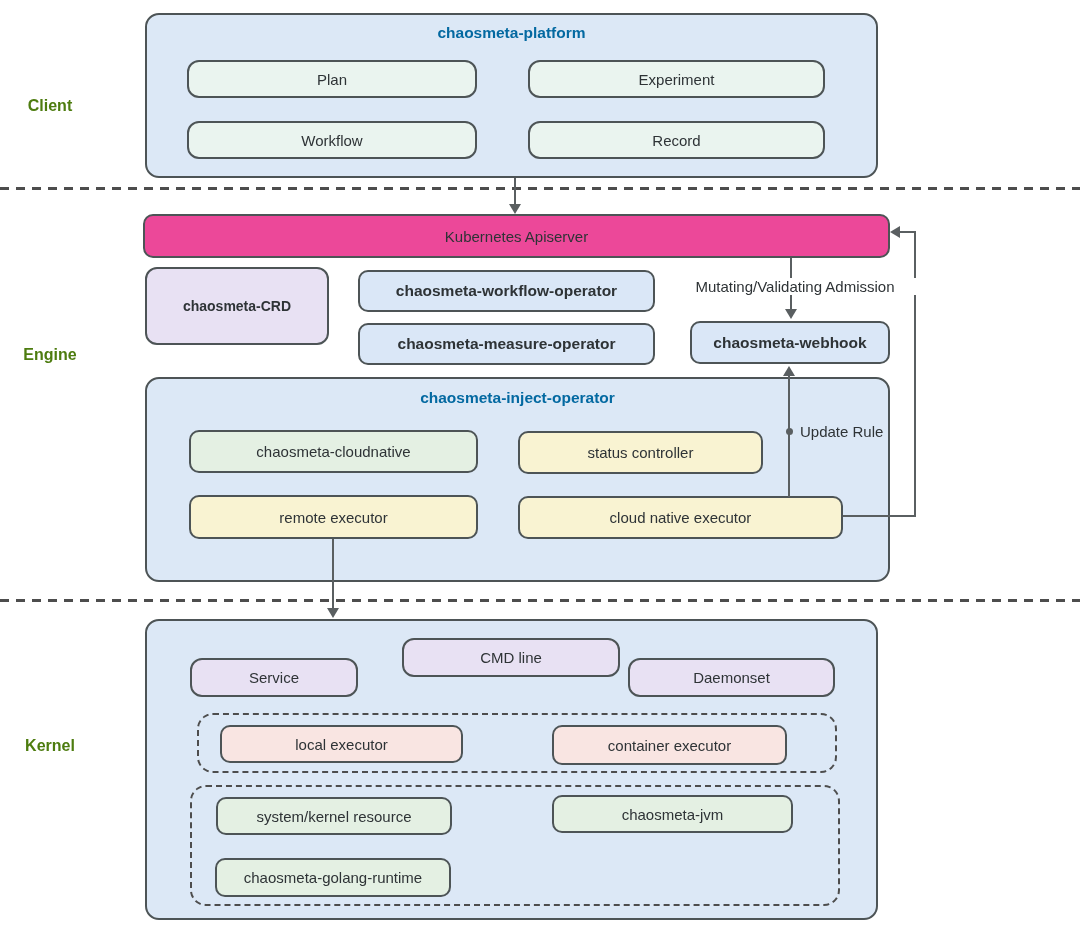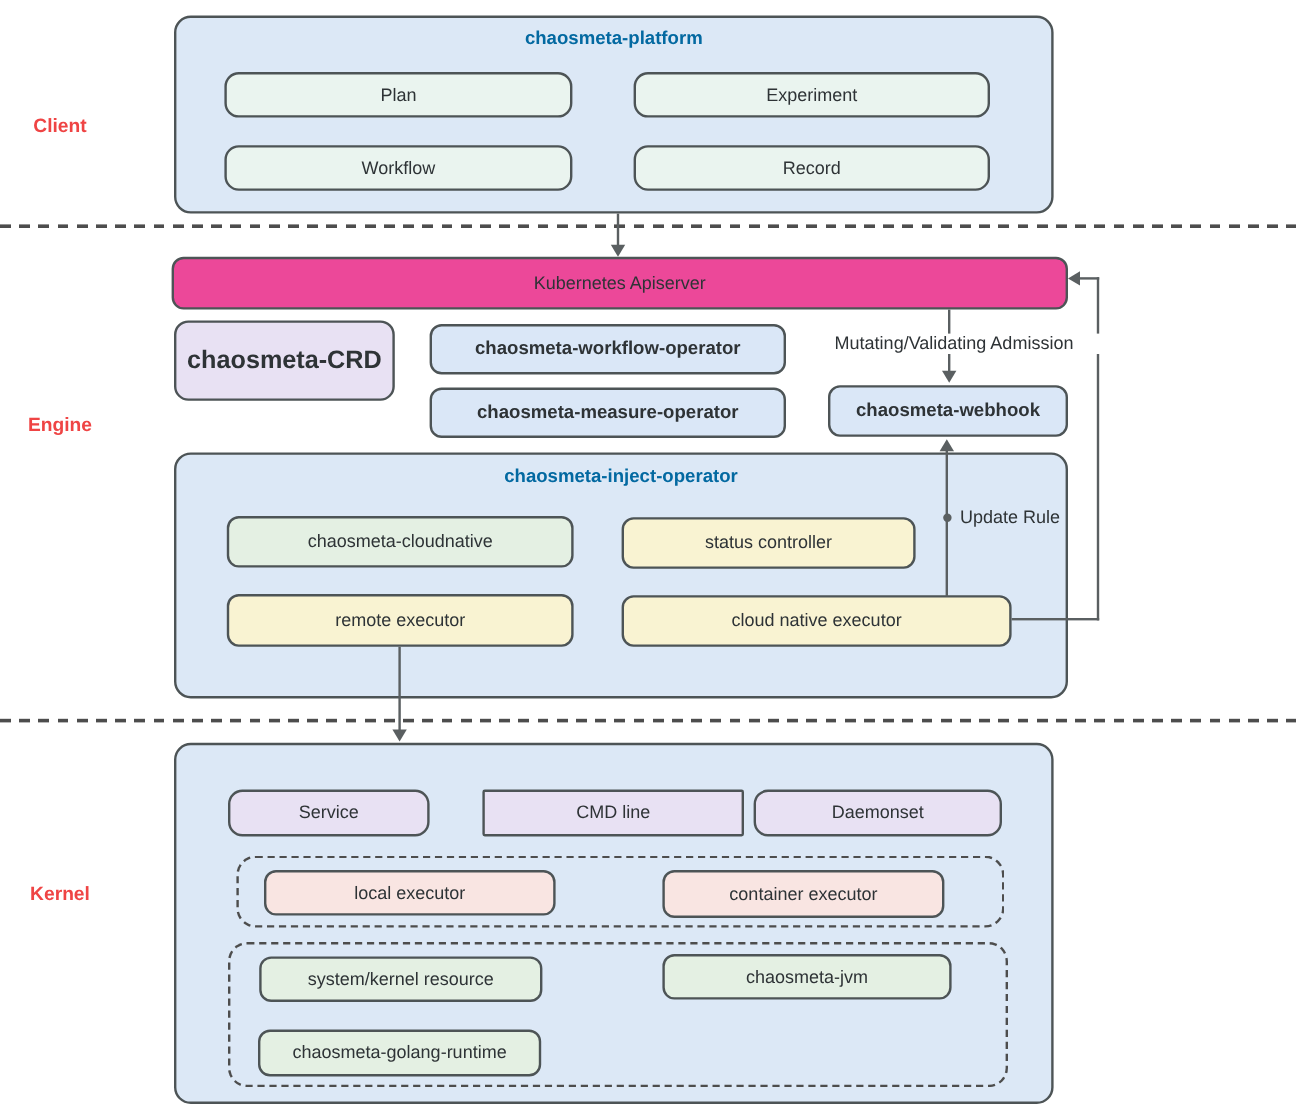--- a/index.html
+++ b/index.html
@@ -9,21 +9,21 @@
   }
   .box{
     position:absolute;box-sizing:border-box;
     border:2px solid #4d5456;border-radius:10px;
     display:flex;align-items:center;justify-content:center;
     font-size:15px;color:#2e3336;text-align:center;
   }
   .container{border-radius:14px;justify-content:flex-start;align-items:flex-start;}
   .bold{font-weight:bold;}
   .section-label{
-    position:absolute;font-weight:bold;font-size:16px;color:#ef4444;text-align:center;
+    position:absolute;font-weight:bold;font-size:16px;color:#4d7c0f;text-align:center;
   }
   .ctitle{
     position:absolute;left:0;width:100%;text-align:center;
     font-weight:bold;font-size:15.5px;color:#0369a1;
   }
   .hsep{
     position:absolute;height:3px;
     background:repeating-linear-gradient(90deg,#4d4d4d 0 9px,transparent 9px 16px);
   }
   .dashed-group{
@@ -70,21 +70,21 @@
   <div class="box f-mint" style="left:187px;top:60px;width:290px;height:38px;border-radius:12px;">Plan</div>
   <div class="box f-mint" style="left:528px;top:60px;width:297px;height:38px;border-radius:12px;">Experiment</div>
   <div class="box f-mint" style="left:187px;top:121px;width:290px;height:38px;border-radius:12px;">Workflow</div>
   <div class="box f-mint" style="left:528px;top:121px;width:297px;height:38px;border-radius:12px;">Record</div>
 
   <div class="vline" style="left:514px;top:178px;height:27px;"></div>
   <div class="arrow-down" style="left:509px;top:204px;"></div>
 
   <div class="box f-gray" style="left:143px;top:214px;width:747px;height:44px;">Kubernetes Apiserver</div>
 
-  <div class="box f-purple bold" style="left:145px;top:267px;width:184px;height:67px;border-radius:12px;font-size:21px;">chaosmeta-CRD</div>
+  <div class="box f-purple bold" style="left:145px;top:267px;width:184px;height:78px;border-radius:12px;font-size:14px;">chaosmeta-CRD</div>
   <div class="box f-bluebox bold" style="left:358px;top:270px;width:297px;height:42px;font-size:15.5px;">chaosmeta-workflow-operator</div>
   <div class="box f-bluebox bold" style="left:358px;top:323px;width:297px;height:42px;font-size:15.5px;">chaosmeta-measure-operator</div>
   <div class="box f-bluebox bold" style="left:690px;top:321px;width:200px;height:43px;font-size:15.5px;">chaosmeta-webhook</div>
 
   <div class="vline" style="left:790px;top:258px;height:52px;"></div>
   <div class="arrow-down" style="left:785px;top:309px;"></div>
   <div class="annot on-white" style="left:666px;top:278px;width:252px;">Mutating/Validating Admission</div>
 
   <div class="arrow-up" style="left:783px;top:366px;"></div>
   <div class="vline" style="left:788px;top:375px;height:122px;"></div>
@@ -102,21 +102,21 @@
   <div class="vline" style="left:914px;top:231px;height:286px;"></div>
   <div class="hline" style="left:899px;top:231px;width:17px;"></div>
   <div class="arrow-left" style="left:890px;top:226px;"></div>
 
   <div class="vline" style="left:332px;top:539px;height:70px;"></div>
   <div class="arrow-down" style="left:327px;top:608px;"></div>
 
   <div class="box container f-blue" style="left:145px;top:619px;width:733px;height:301px;"></div>
 
   <div class="box f-purple" style="left:190px;top:658px;width:168px;height:39px;border-radius:12px;">Service</div>
-  <div class="box f-purple" style="left:402px;top:658px;width:218px;height:39px;border-radius:2px;">CMD line</div>
+  <div class="box f-purple" style="left:402px;top:638px;width:218px;height:39px;border-radius:12px;">CMD line</div>
   <div class="box f-purple" style="left:628px;top:658px;width:207px;height:39px;border-radius:12px;">Daemonset</div>
 
   <div class="dashed-group" style="left:197px;top:713px;width:640px;height:60px;"></div>
   <div class="box f-pink" style="left:220px;top:725px;width:243px;height:38px;">local executor</div>
   <div class="box f-pink" style="left:552px;top:725px;width:235px;height:40px;">container executor</div>
 
   <div class="dashed-group" style="left:190px;top:785px;width:650px;height:121px;"></div>
   <div class="box f-green" style="left:216px;top:797px;width:236px;height:38px;">system/kernel resource</div>
   <div class="box f-green" style="left:552px;top:795px;width:241px;height:38px;">chaosmeta-jvm</div>
   <div class="box f-green" style="left:215px;top:858px;width:236px;height:39px;">chaosmeta-golang-runtime</div>

